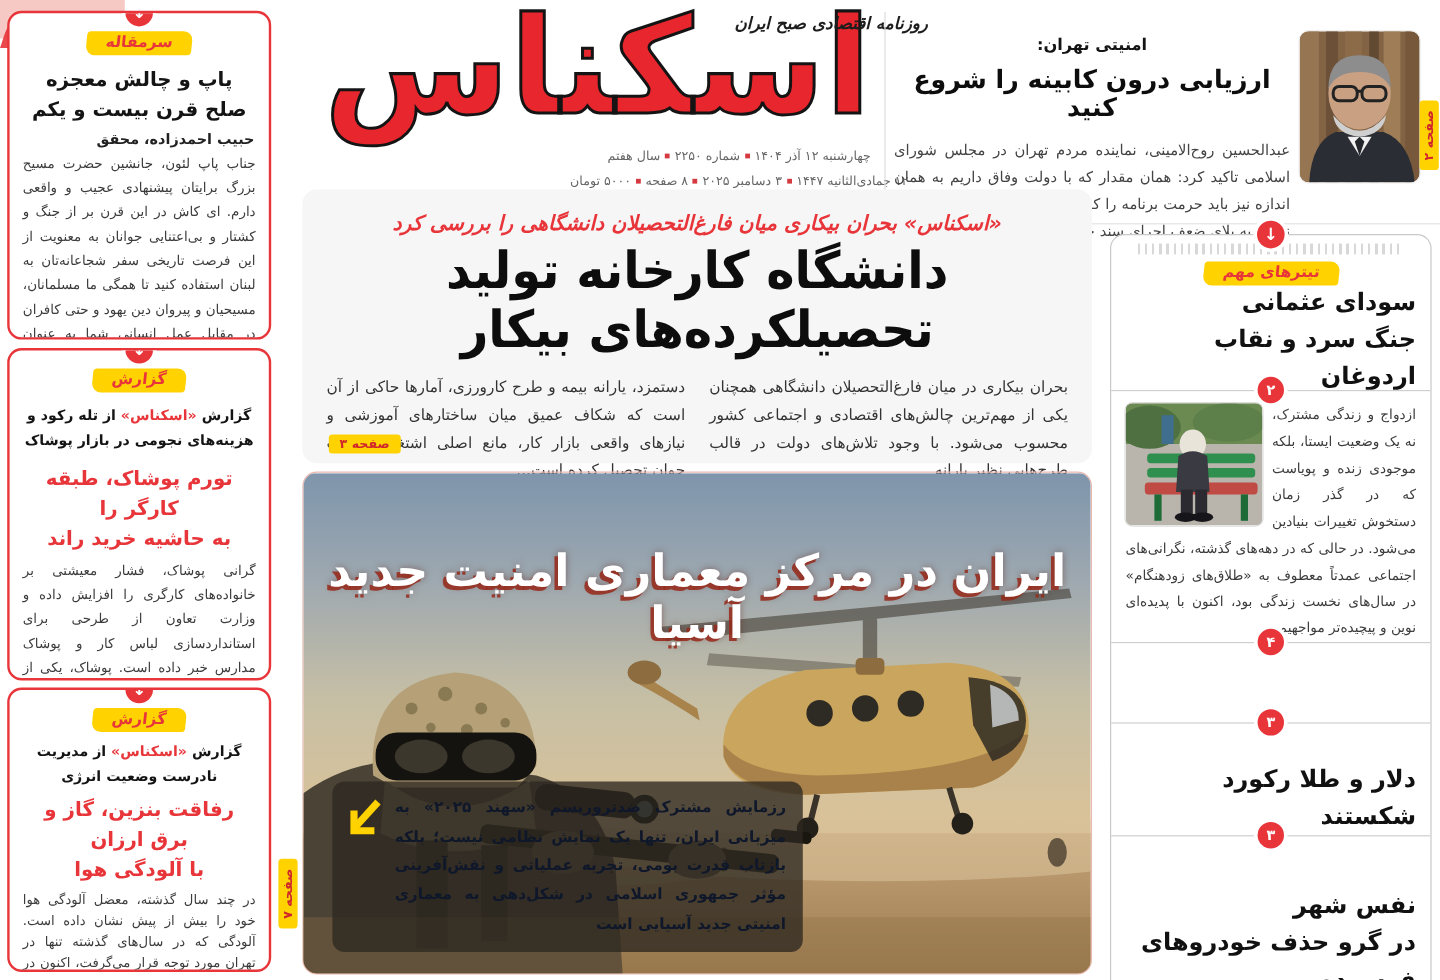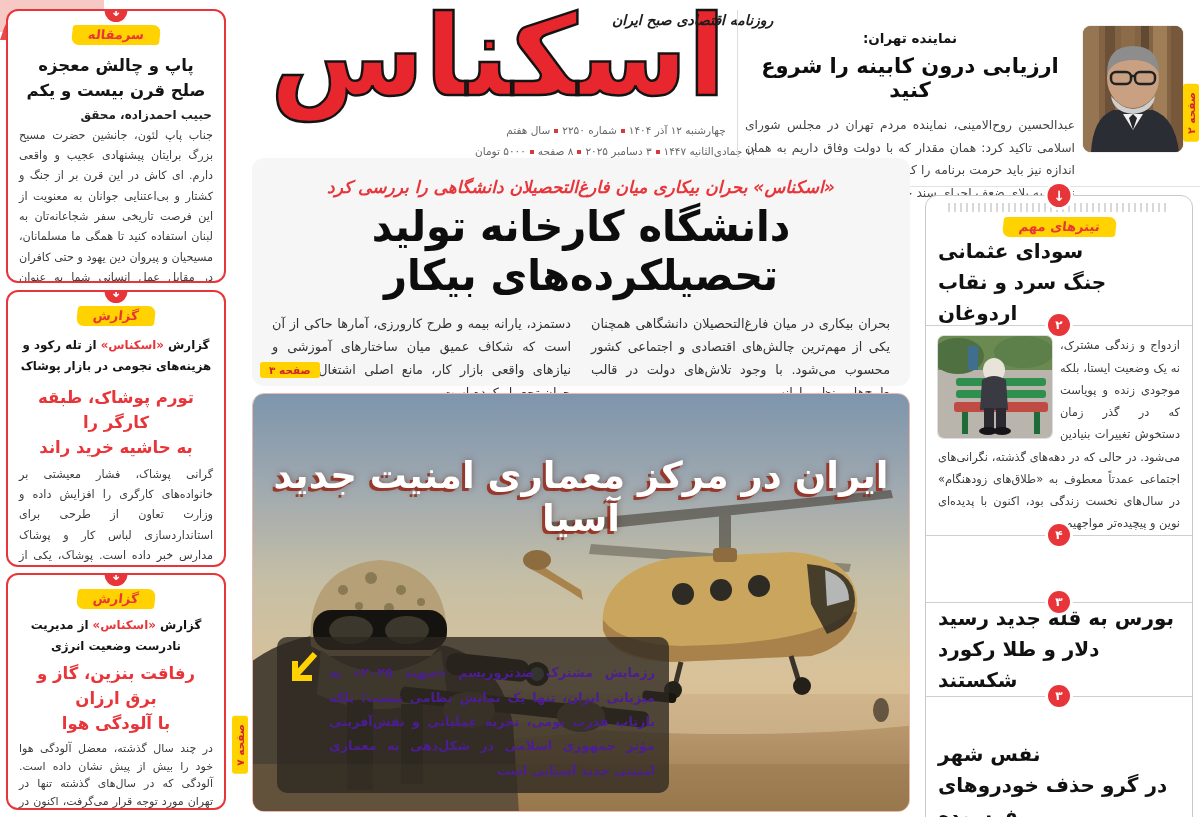--- a/index.html
+++ b/index.html
@@ -48,34 +48,34 @@
   .bbody.tight{line-height:1.62;font-size:11px;}
 
   
   .main-block{position:absolute;left:252px;top:158px;width:658px;height:228px;background:#f6f6f6;
         border-radius:12px;box-sizing:border-box;}
   .mb-kicker{color:#e8353a;font-weight:bold;font-size:17px;text-align:center;padding-top:19px;font-style:italic;}
   .mb-title{color:#0d0d0d;font-weight:bold;font-size:40px;text-align:center;margin-top:8px;
         letter-spacing:-1px;transform:scaleY(1.06);}
   .mb-cols{display:flex;gap:20px;padding:15px 20px 0;}
   .mb-col{flex:1;font-size:12.8px;color:#333;text-align:justify;line-height:1.8;}
-  .mb-tab{position:absolute;bottom:8px;left:8px;padding:2px 9px;}
+  .mb-tab{position:absolute;bottom:8px;left:22px;padding:2px 9px;}
 
   
   .hero{position:absolute;left:252px;top:393px;width:658px;height:419px;border-radius:12px;
         overflow:visible;}
   .hero-frame{position:absolute;inset:0;border-radius:12px;overflow:hidden;border:1px solid #eab8b0;}
   .hero-banner{position:absolute;top:31px;right:50%;transform:translateX(50%);background:#e8353a;
         color:#fff;font-weight:bold;font-size:15px;padding:3px 14px;white-space:nowrap;z-index:2;}
   .hero-title{position:absolute;top:60px;width:100%;text-align:center;color:#fff;font-size:37px;
         font-weight:bold;z-index:2;letter-spacing:-1px;
         text-shadow:-3px 3px 0 rgba(150,40,25,.85),0 0 6px rgba(90,30,20,.5);}
   .hero-caption{position:absolute;left:24px;bottom:18px;width:392px;box-sizing:border-box;
-        background:rgba(45,40,32,.78);border-radius:10px;padding:24px 14px 10px 52px;
-        color:#4c1d95;font-size:12.8px;font-weight:bold;line-height:1.9;text-align:justify;z-index:2;}
+        background:rgba(45,40,32,.78);border-radius:10px;padding:10px 14px 10px 52px;
+        color:#0f172a;font-size:12.8px;font-weight:bold;line-height:1.9;text-align:justify;z-index:2;}
   .cap-arrow{position:absolute;left:12px;top:14px;width:30px;height:30px;}
   .hero-tab{position:absolute;left:-20px;bottom:38px;}
 
   
   .tr-article{position:absolute;left:745px;top:18px;width:440px;height:160px;}
   .tr-photo{position:absolute;left:338px;top:8px;width:100px;height:126px;border-radius:8px;
         overflow:hidden;box-shadow:0 0 0 1px #eee;}
   .tr-tab{position:absolute;left:438px;top:66px;}
   .tr-text{position:absolute;right:110px;left:0;top:0;}
   .tr-kicker{font-weight:bold;font-size:13.5px;color:#141414;text-align:center;margin-top:12px;}
@@ -83,21 +83,21 @@
   .tr-body{font-size:12.3px;color:#444;text-align:justify;line-height:1.85;margin-top:12px;}
 
   
   .sidebar{position:absolute;left:925px;top:195px;width:268px;height:640px;background:#fff;
         border:1px solid #c9c9c9;border-radius:12px;box-sizing:border-box;
         display:flex;flex-direction:column;}
   .hatch{height:9px;margin:7px 10px 0;background:repeating-linear-gradient(90deg,#d8d8d8 0 2px,transparent 2px 6px);}
   .sb-sec{position:relative;border-bottom:1px solid #cfcfcf;box-sizing:border-box;padding:0 12px;}
   .sb-sec.last{border-bottom:none;margin-top:40px;}
   .sb-head{border-bottom:none;padding-top:0;}
-  .sb-title{text-align:left;font-weight:bold;font-size:20px;color:#111;line-height:1.55;}
+  .sb-title{text-align:right;font-weight:bold;font-size:20px;color:#111;line-height:1.55;}
   .sb-kicker{font-weight:bold;font-size:11.6px;color:#141414;text-align:center;margin-top:12px;}
   .sb-big{font-weight:bold;font-size:21px;color:#0d0d0d;text-align:center;margin-top:7px;}
   .sb-body{font-size:11.4px;color:#3c3c3c;text-align:justify;line-height:1.95;margin-top:8px;}
   .sb-photo{float:left;width:114px;height:102px;margin:2px 8px 4px 0;border-radius:6px;overflow:hidden;
         box-shadow:0 0 0 1px #ddd;}
   .center-v{display:flex;align-items:center;justify-content:center;height:100%;}
 </style>
 </head>
 <body>
 
@@ -147,21 +147,21 @@
       <ellipse cx="50" cy="52" rx="26" ry="30" fill="#c9a182"></ellipse>
       <path d="M24 48 Q24 20 50 20 Q76 20 76 48 Q70 34 50 34 Q30 34 24 48Z" fill="#8d8d8d"></path>
       <path d="M28 70 Q50 96 72 70 Q70 86 50 88 Q30 86 28 70Z" fill="#cfcfcf"></path>
       <rect x="28" y="46" width="20" height="12" rx="5" fill="none" stroke="#222" stroke-width="2.5"></rect>
       <rect x="52" y="46" width="20" height="12" rx="5" fill="none" stroke="#222" stroke-width="2.5"></rect>
       <line x1="48" y1="50" x2="52" y2="50" stroke="#222" stroke-width="2.5"></line>
     </svg>
   </div>
   <div class="tr-tab ptab vert">صفحه ۲</div>
   <div class="tr-text">
-    <div class="tr-kicker">نماینده تهران:</div>
+    <div class="tr-kicker">امنیتی تهران:</div>
     <div class="tr-title">ارزیابی درون کابینه را شروع کنید</div>
     <div class="tr-body">عبدالحسین روح‌الامینی، نماینده مردم تهران در مجلس شورای اسلامی تاکید کرد: همان مقدار که با دولت وفاق داریم به همان اندازه نیز باید حرمت برنامه را که قانون است حفظ کنیم و اجازه ندهیم به بلای ضعف اجرای سند چشم انداز دچار شود...</div>
   </div>
 </div>
 
 <div class="lbox" style="top:9px;height:274px;">
   <div class="circle-arrow">↓</div>
   <div class="lbl-row"><span class="lbl">سرمقاله</span></div>
   <div class="btitle">
     <span>پاپ و چالش معجزه</span><br>
@@ -352,21 +352,21 @@
     <span class="badge">۴</span>
   </div>
 
   <div class="sb-sec" style="height:70px;">
     <span class="badge">۳</span>
   </div>
 
   <div class="sb-sec" style="height:96px;">
     <div class="center-v">
       <div class="sb-title">
-        <span>بورس به قله جدید رسید</span><br>
+        <br>
         <span>دلار و طلا رکورد شکستند</span>
       </div>
     </div>
     <span class="badge">۳</span>
   </div>
 
   <div class="sb-sec last" style="height:100px;">
     <div class="center-v">
       <div class="sb-title">
         <span>نفس شهر</span><br>

